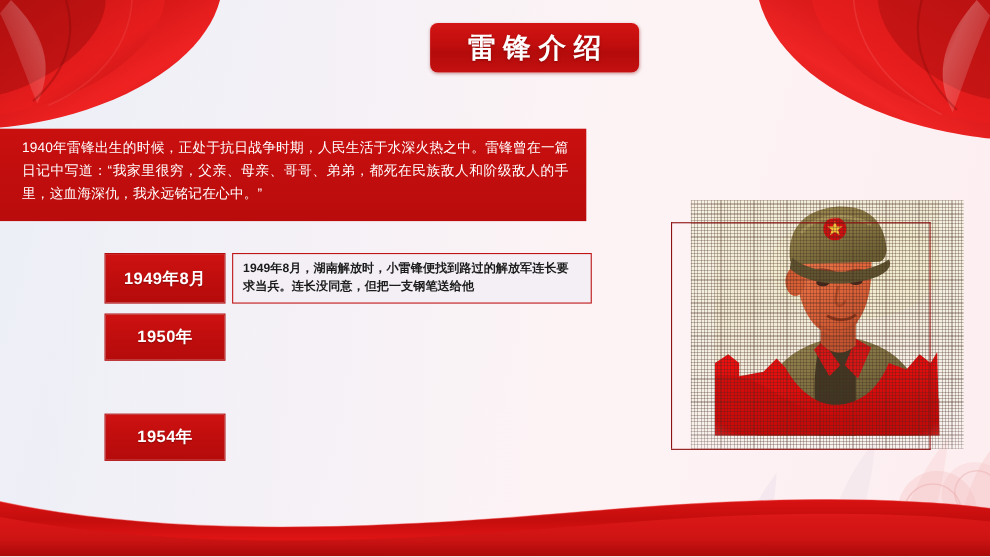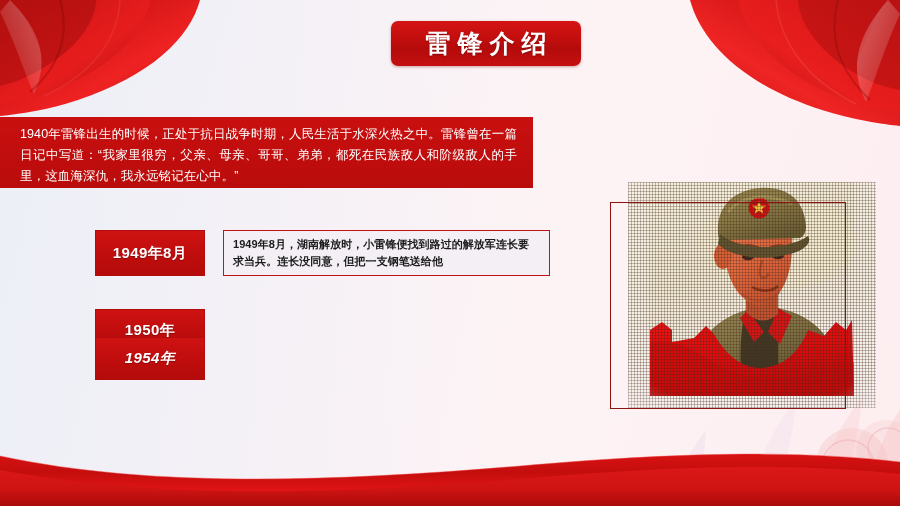--- a/index.html
+++ b/index.html
@@ -37,56 +37,56 @@
     font-weight:bold;
     letter-spacing:7px;
     text-indent:7px;
     text-shadow:0 1px 2px rgba(90,0,0,.5);
     white-space:nowrap;
   }
 
   
   #intro-block {
     position:absolute; left:0; top:117px;
-    width:533px; height:71px;
+    width:533px; height:84px;
     background:linear-gradient(180deg,#c9100f 0%,#c00d0d 55%,#ba0c0c 100%);
     padding:7px 16px 7px 20px;
   }
   #intro-text {
     color:#fff;
     font-size:12.5px;
     line-height:21px;
     letter-spacing:.1px;
     text-align:justify;
   }
 
   
   .tl-row {
     position:absolute; left:95px;
     display:flex; align-items:stretch;
   }
   .tl-row.r0 { top:230px; }
-  .tl-row.r1 { top:309px; }
-  .tl-row.r2 { top:337px;font-style:italic; }
+  .tl-row.r1 { top:285px; }
+  .tl-row.r2 { top:376px; }
 
   .tl-label {
     width:110px; min-height:43px;
     background:linear-gradient(180deg,#cf1212 0%,#c00d0d 50%,#b50b0b 100%);
     border:1px solid #b30c0c;
     display:flex; align-items:center; justify-content:center;
     color:#fff;
     font-size:15px;
     font-weight:bold;
     letter-spacing:.4px;
     text-shadow:0 1px 1px rgba(80,0,0,.45);
     flex:none;
   }
   .tl-body {
     width:327px; min-height:43px;
-    margin-left:18px;
+    margin-left:6px;
     background:#f3eff5;
     border:1px solid #c01414;
     display:flex; align-items:center;
     padding:5px 9px;
   }
   .tl-body-text {
     color:#1b1b1b;
     font-size:11px;
     line-height:17px;
     font-weight:bold;

